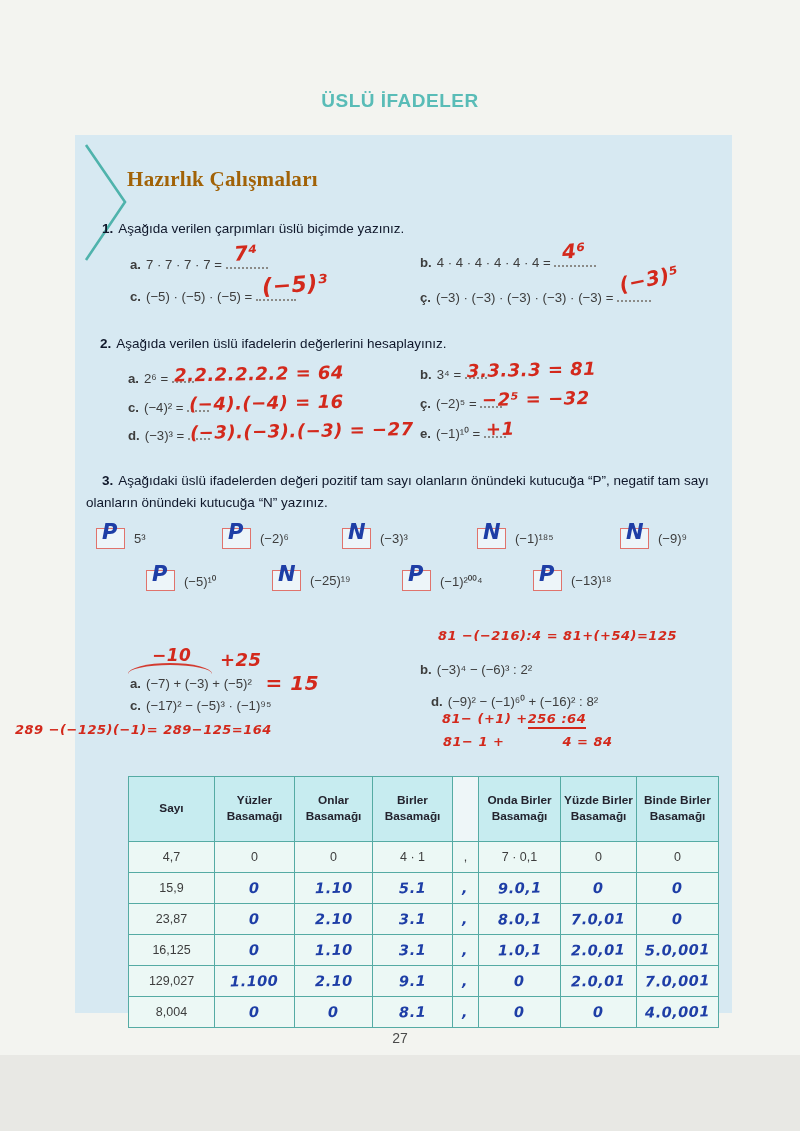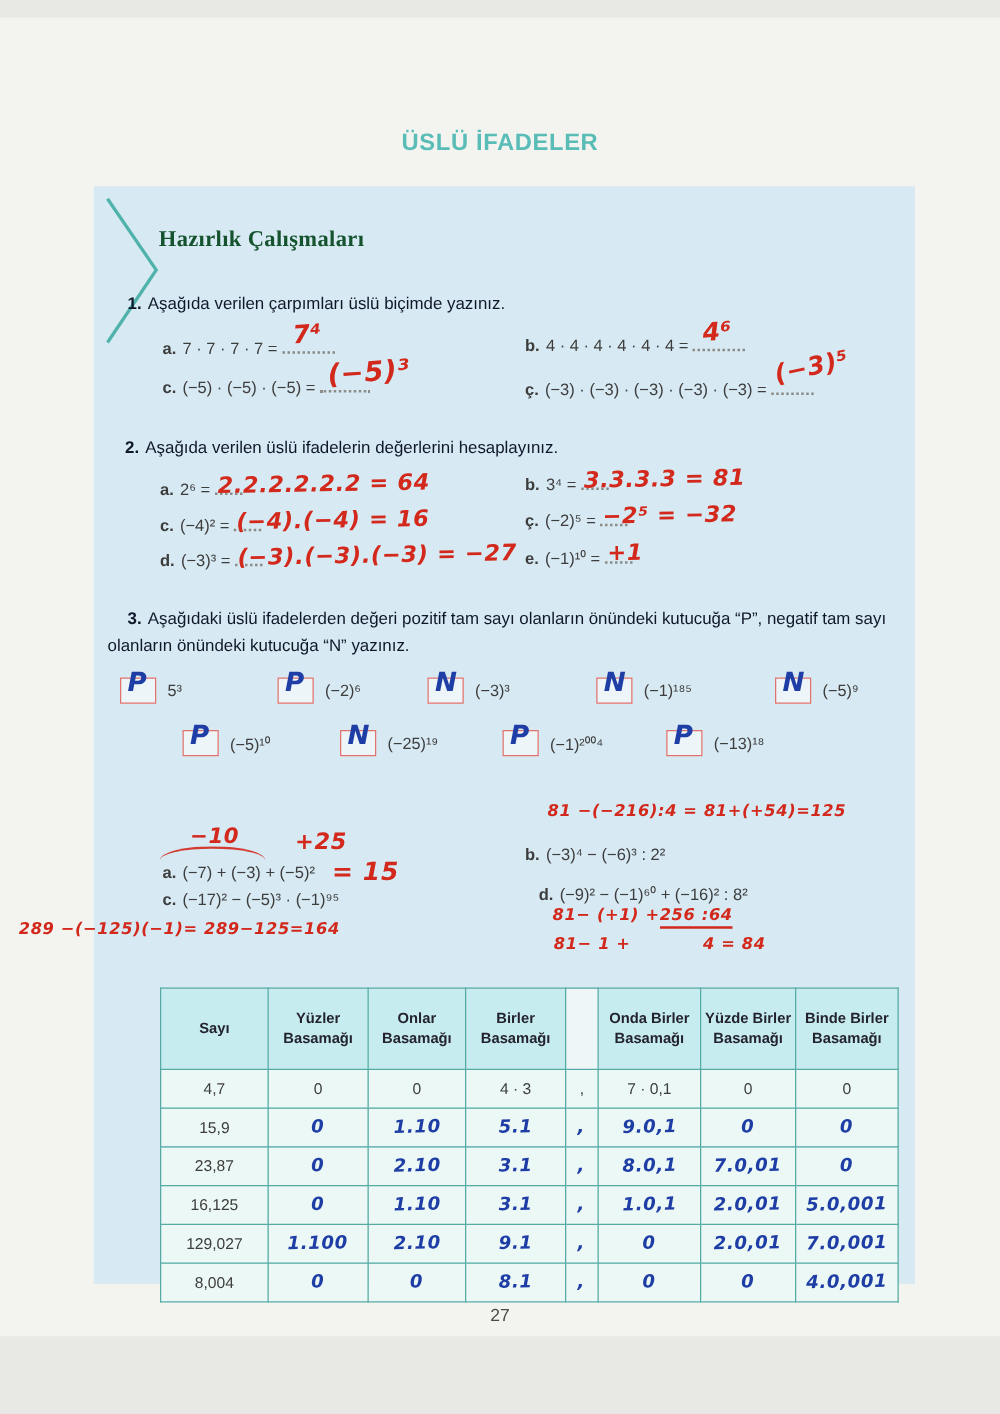--- a/index.html
+++ b/index.html
@@ -1,36 +1,36 @@
 <!DOCTYPE html>
 <html><head>
 <meta charset="utf-8">
 <style>
   html,body{margin:0;padding:0;}
   body{
     font-family:"Liberation Sans",sans-serif;
     background:#e8e8e4;
   }
   .page{
-    position:relative;width:800px;height:1055px;margin:14px auto;
+    position:relative;width:800px;height:1055px;margin:0 auto;
     background:#f3f4f0;overflow:hidden;color:#3b3b3b;
   }
   .abs{position:absolute;}
   .page-title{
     left:0;top:90px;width:100%;text-align:center;
     font-size:19px;font-weight:bold;letter-spacing:.5px;color:#59bcb7;
   }
   .panel{
     left:75px;top:135px;width:657px;height:878px;
     background:#d7e9f2;
   }
   .heading{
     left:127px;top:167px;
     font-family:"Liberation Serif",serif;font-weight:bold;
-    font-size:18px;color:#14532d;letter-spacing:.3px;
+    font-size:21px;color:#a16207;letter-spacing:.3px;
   }
   .qtext{font-size:13.5px;color:#0f172a;}
   .qnum{font-weight:bold;margin-right:5px;}
   .qline{font-size:13.2px;white-space:nowrap;color:#3d3d3d;}
   .lbl{font-weight:bold;margin-right:5px;}
   .dots{
     display:inline-block;height:.72em;vertical-align:baseline;
     border-bottom:2px dotted #8b8b88;
   }
   
@@ -164,21 +164,21 @@
   <div class="abs chk-item" style="left:477px;top:528px;">
     <span class="chkbox">
         <span class="mark hw blue">N</span>
       </span>
     <span class="chk-expr">(−1)¹⁸⁵</span>
   </div>
   <div class="abs chk-item" style="left:620px;top:528px;">
     <span class="chkbox">
         <span class="mark hw blue">N</span>
       </span>
-    <span class="chk-expr">(−5)⁹</span>
+    <span class="chk-expr">(−9)⁹</span>
   </div>
   <div class="abs chk-item" style="left:146px;top:570px;">
     <span class="chkbox">
         <span class="mark hw blue">P</span>
       </span>
     <span class="chk-expr">(−5)¹⁰</span>
   </div>
   <div class="abs chk-item" style="left:272px;top:570px;">
     <span class="chkbox">
         <span class="mark hw blue">N</span>
@@ -194,21 +194,21 @@
   <div class="abs chk-item" style="left:533px;top:570px;">
     <span class="chkbox">
         <span class="mark hw blue">P</span>
       </span>
     <span class="chk-expr">(−13)¹⁸</span>
   </div>
 
   <div class="abs hw red work" style="left:438px;top:628px;">81 −(−216):4 = 81+(+54)=125</div>
 
   <div class="abs hw red" style="left:152px;top:645px;font-size:17px;">−10</div>
-  <div class="abs hw red" style="left:236px;top:649px;font-size:18px;">+25</div>
+  <div class="abs hw red" style="left:220px;top:649px;font-size:18px;">+25</div>
   <div class="abs arc" style="left:128px;top:663px;width:84px;"></div>
   <div class="abs qline" style="left:130px;top:669px;">
     <span class="lbl">a.</span><span>(−7) + (−3) + (−5)²</span>
     <span class="hw red" style="font-size:20px;margin-left:10px;display:inline-block;transform:translateY(2px);">= 15</span>
   </div>
   <div class="abs qline" style="left:420px;top:662px;">
     <span class="lbl">b.</span><span>(−3)⁴ − (−6)³ : 2²</span>
   </div>
   <div class="abs qline" style="left:130px;top:698px;">
     <span class="lbl">c.</span><span>(−17)² − (−5)³ · (−1)⁹⁵</span>
@@ -246,21 +246,21 @@
         <th>Onda Birler Basamağı</th>
         <th>Yüzde Birler Basamağı</th>
         <th>Binde Birler Basamağı</th>
       </tr>
     </thead>
     <tbody>
       <tr>
         <td>4,7</td>
         <td>0</td>
         <td>0</td>
-        <td>4 · 3</td>
+        <td>4 · 1</td>
         <td>,</td>
         <td>7 · 0,1</td>
         <td>0</td>
         <td>0</td>
       </tr>
       <tr>
         <td>15,9</td>
         <td><span class="hw blue">0</span></td>
         <td><span class="hw blue">1.10</span></td>
         <td><span class="hw blue">5.1</span></td>

